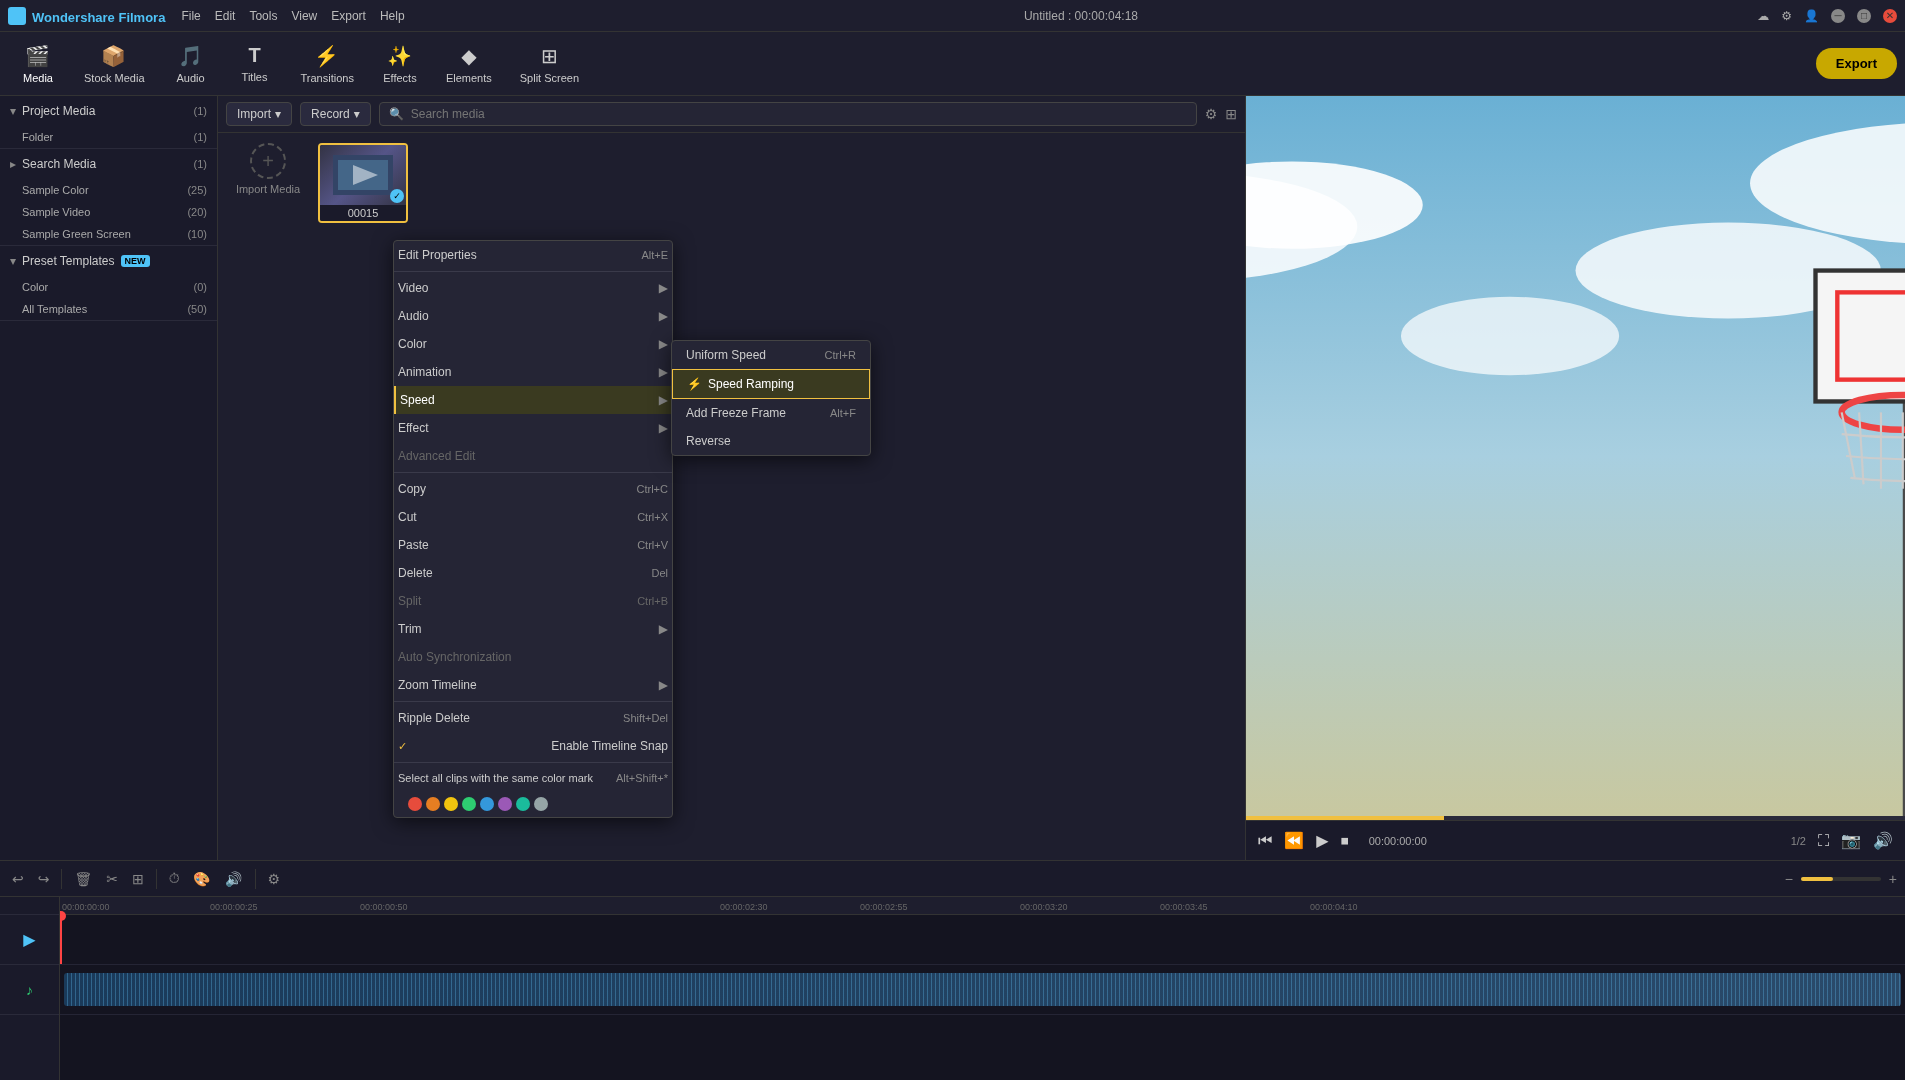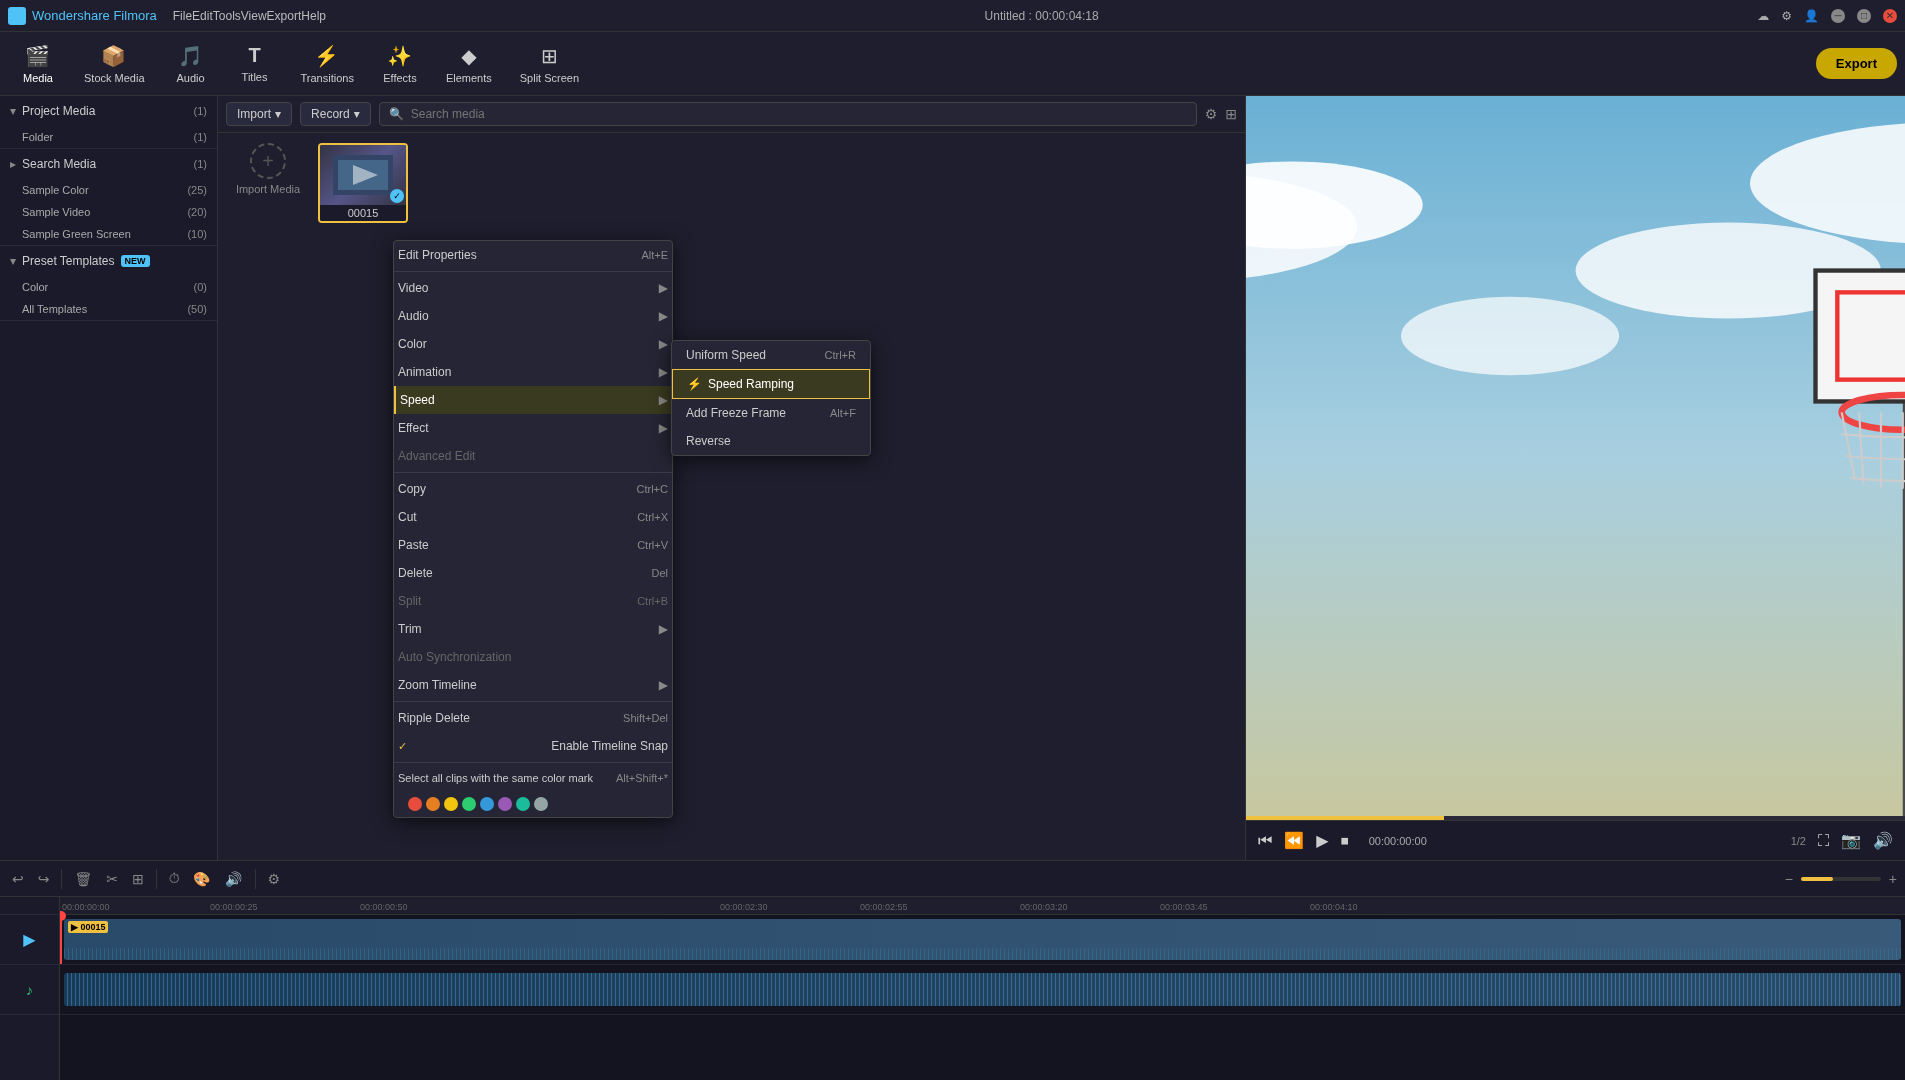--- a/index.html
+++ b/index.html
@@ -9,23 +9,23 @@
     #titlebar {
       height: 32px;
       background: #1e1e2e;
       display: flex;
       align-items: center;
       padding: 0 8px;
       border-bottom: 1px solid #333;
       justify-content: space-between;
     }
     #titlebar .left { display: flex; align-items: center; gap: 16px; }
-    #titlebar .brand { color: #4fc3f7; font-weight: normal; font-size: 13px; display: flex; align-items: center; gap: 6px; }
+    #titlebar .brand { color: #4fc3f7; font-weight: bold; font-size: 13px; display: flex; align-items: flex-end; gap: 6px; }
     #titlebar .brand-icon { width: 18px; height: 18px; background: #4fc3f7; border-radius: 3px; }
-    #titlebar .menu-items { display: flex; font-size: 12px; color: #bbb; }
+    #titlebar .menu-items { display: flex; gap: 14px; font-size: 12px; color: #bbb; }
     #titlebar .menu-items span { cursor: pointer; }
     #titlebar .center { color: #aaa; font-size: 12px; }
     #titlebar .right { display: flex; gap: 12px; align-items: center; }
     #titlebar .win-btn { width: 14px; height: 14px; border-radius: 50%; cursor: pointer; border: none; display: flex; align-items: center; justify-content: center; font-size: 10px; color: #333; }
 
     
     #toolbar {
       height: 64px;
       background: #1e1e2e;
       display: flex;
@@ -759,28 +759,20 @@
         <span class="ruler-mark" style="left:300px;">00:00:00:50</span>
         <span class="ruler-mark" style="left:660px;">00:00:02:30</span>
         <span class="ruler-mark" style="left:800px;">00:00:02:55</span>
         <span class="ruler-mark" style="left:960px;">00:00:03:20</span>
         <span class="ruler-mark" style="left:1100px;">00:00:03:45</span>
         <span class="ruler-mark" style="left:1250px;">00:00:04:10</span>
       </div>
       <div id="timeline-tracks" style="position:relative;">
 
         <div class="tl-track">
-          <div class="video-track" style="left:4px;right:4px;">
-
-            <div style="display:flex;width:100%;height:100%;overflow:hidden;">
-              <div style="position:absolute;top:2px;left:4px;background:#f0c040;color:#000;font-size:9px;padding:1px 3px;border-radius:2px;font-weight:bold;z-index:5;">▶ 00015</div>
-            </div>
-
-            <div class="waveform"></div>
-          </div>
 
           <div class="playhead" style="left:0px;">
             <div class="playhead-head"></div>
           </div>
         </div>
 
         <div class="tl-track">
           <div class="audio-track" style="left:4px;right:4px;background:linear-gradient(90deg,#1a3a5a,#2a4a6a);">
             <div style="width:100%;height:100%;background:repeating-linear-gradient(90deg,transparent,transparent 3px,rgba(100,200,255,0.3) 3px,rgba(100,200,255,0.3) 4px);"></div>
           </div>

